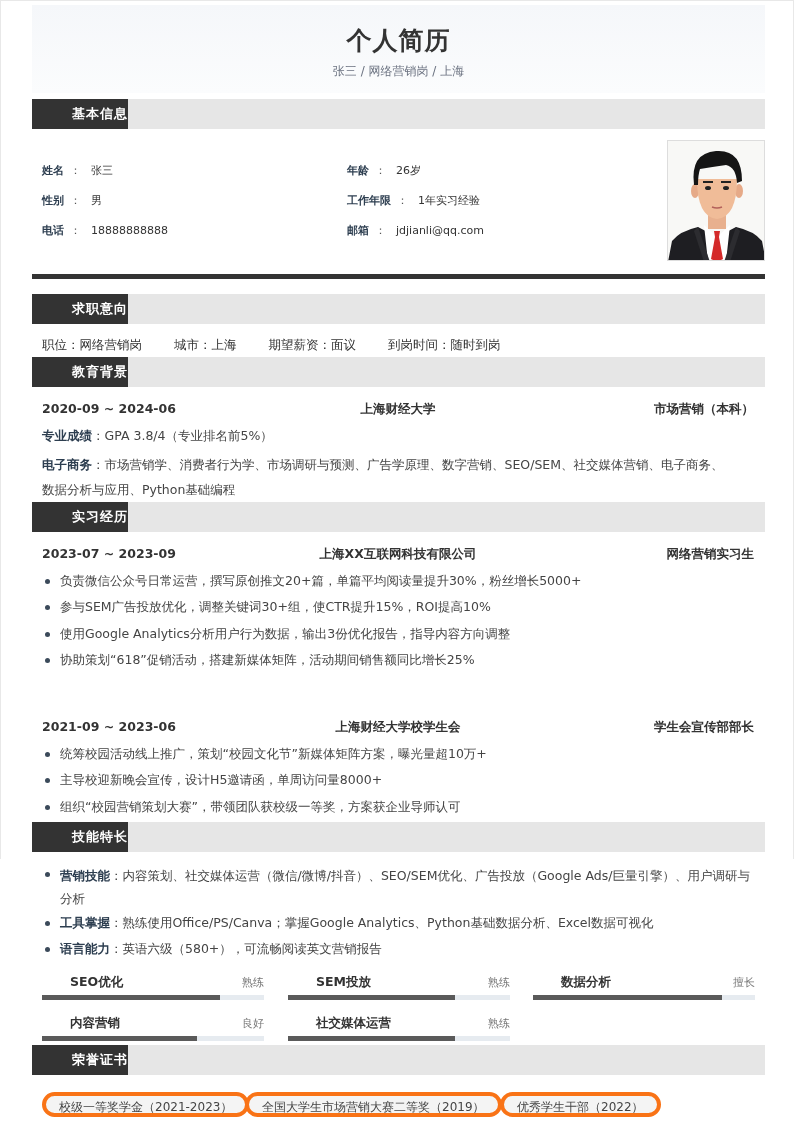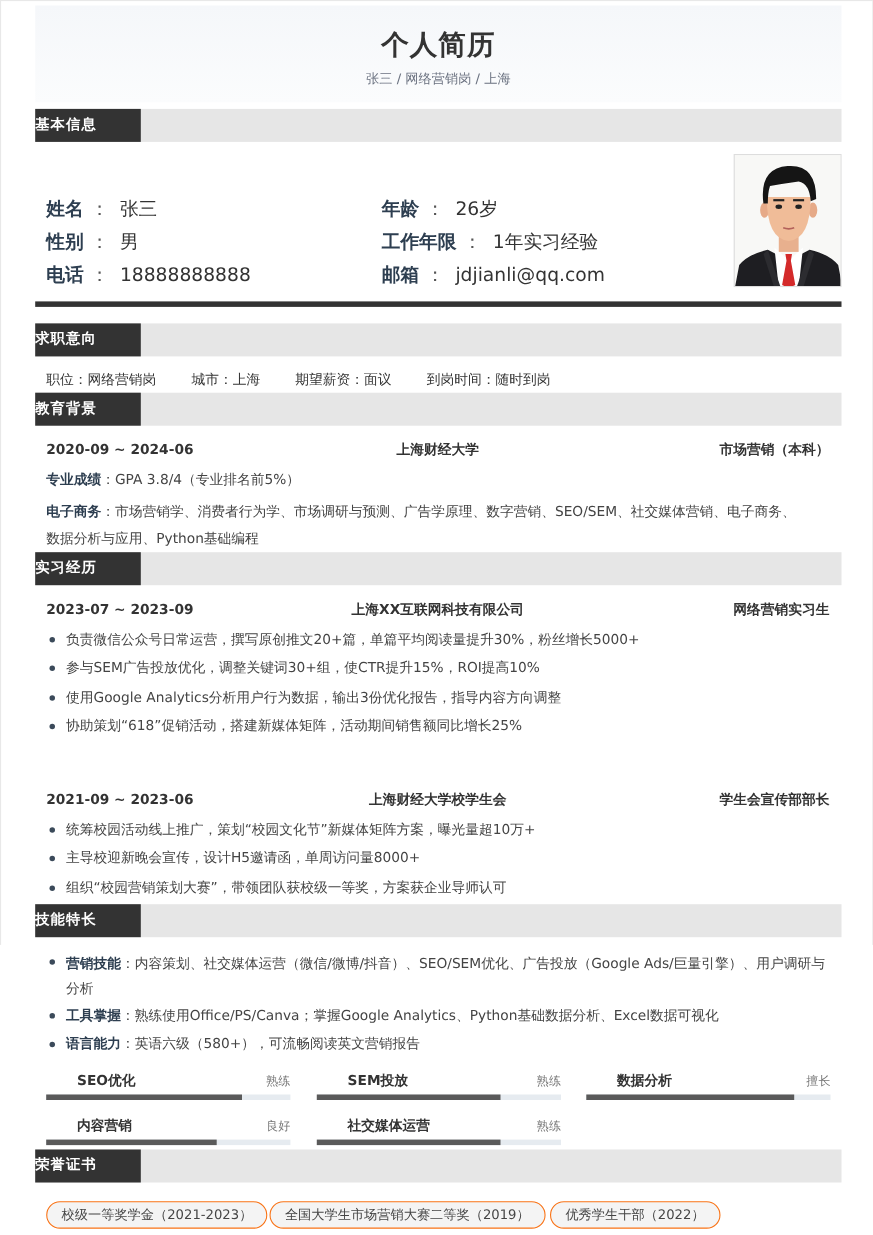--- a/index.html
+++ b/index.html
@@ -4,23 +4,23 @@
 <style>
   * { box-sizing: border-box; margin: 0; padding: 0; }
   html, body { width: 794px; height: 1123px; background: #ffffff; overflow: hidden; }
   body { font-family: "DejaVu Sans", "Liberation Sans", sans-serif; color: #333; position: relative; }
   .page { position: absolute; left: 0; top: 0; width: 794px; height: 859px; border-left: 1px solid #e8e8e8; border-right: 1px solid #e8e8e8; border-top: 1px solid #e8e8e8; }
   .header { position: absolute; left: 31px; top: 4px; width: 733px; height: 88px; background: linear-gradient(#f5f7fa, #fbfcfd); text-align: center; }
   .header .title { font-size: 25px; font-weight: bold; color: #333; margin-top: 20px; letter-spacing: 1px; line-height: 32px; }
   .header .sub { font-size: 12px; color: #6b7280; margin-top: 6px; }
 
   .sec { position: absolute; left: 31px; width: 733px; height: 30px; background: #e6e6e6; }
-  .sec .tag { position: absolute; left: 0; top: 0; height: 30px; width: 96px; background: #333; color: #fff; font-weight: bold; font-size: 13px; line-height: 30px; text-align: left; letter-spacing: 1px; }
-
-  .info { position: absolute; font-size: 17px; color: #333; margin-top: 15px; }
+  .sec .tag { position: absolute; left: 0; top: 0; height: 30px; width: 96px; background: #333; color: #fff; font-weight: bold; font-size: 13px; line-height: 30px; text-align: right; letter-spacing: 1px; }
+
+  .info { position: absolute; font-size: 11px; color: #333; }
   .info .lab { font-weight: bold; color: #2d3e50; display: inline-block; }
   .info .colon { color: #555; display: inline-block; margin: 0 10px 0 6px; }
   .photo { position: absolute; left: 666px; top: 139px; width: 98px; height: 121px; border: 1px solid #ddd; background: #f8f8f8; overflow: hidden; }
   .thickbar { position: absolute; left: 31px; top: 273px; width: 733px; height: 5px; background: #333; }
 
   .intent { position: absolute; left: 41px; top: 336px; font-size: 12.5px; color: #333; }
   .intent span { margin-right: 28px; }
 
   .row3 { position: absolute; left: 41px; width: 712px; font-size: 12.5px; font-weight: bold; color: #333; height: 18px; }
   .row3 .l { position: absolute; left: 0; }
@@ -33,21 +33,21 @@
   .bul { position: absolute; left: 41px; width: 712px; font-size: 12.5px; color: #444; line-height: 20px; padding-left: 18px; }
   .bul::before { content: ""; position: absolute; left: 3px; top: 8px; width: 5px; height: 5px; border-radius: 50%; background: #3b4a5a; }
   .bul b { color: #2d3e50; }
 
   .skill { position: absolute; width: 222px; height: 30px; }
   .skill .n { position: absolute; left: 0; top: 0; font-size: 12.5px; font-weight: bold; color: #333; margin-left: 28px; }
   .skill .lv { position: absolute; right: 0; top: 1px; font-size: 11px; color: #777; }
   .skill .track { position: absolute; left: 0; top: 21px; width: 222px; height: 5px; background: #e6ebf0; }
   .skill .fill { height: 5px; background: #5a5a5a; }
 
-  .award { position: absolute; top: 1091px; height: 25px; border: 1px solid #f97316; border-radius: 13px; background: #f4f4f4; font-size: 12px; color: #444; line-height: 23px; padding: 0 13px; white-space: nowrap; }
+  .award { position: absolute; top: 1091px; height: 25px; border: 4px solid #f97316; border-radius: 13px; background: #f4f4f4; font-size: 12px; color: #444; line-height: 23px; padding: 0 13px; white-space: nowrap; }
 </style>
 </head>
 <body>
 
 <div class="page">
 
   <div class="header">
     <div class="title">个人简历</div>
     <div class="sub">张三 / 网络营销岗 / 上海</div>
   </div>

